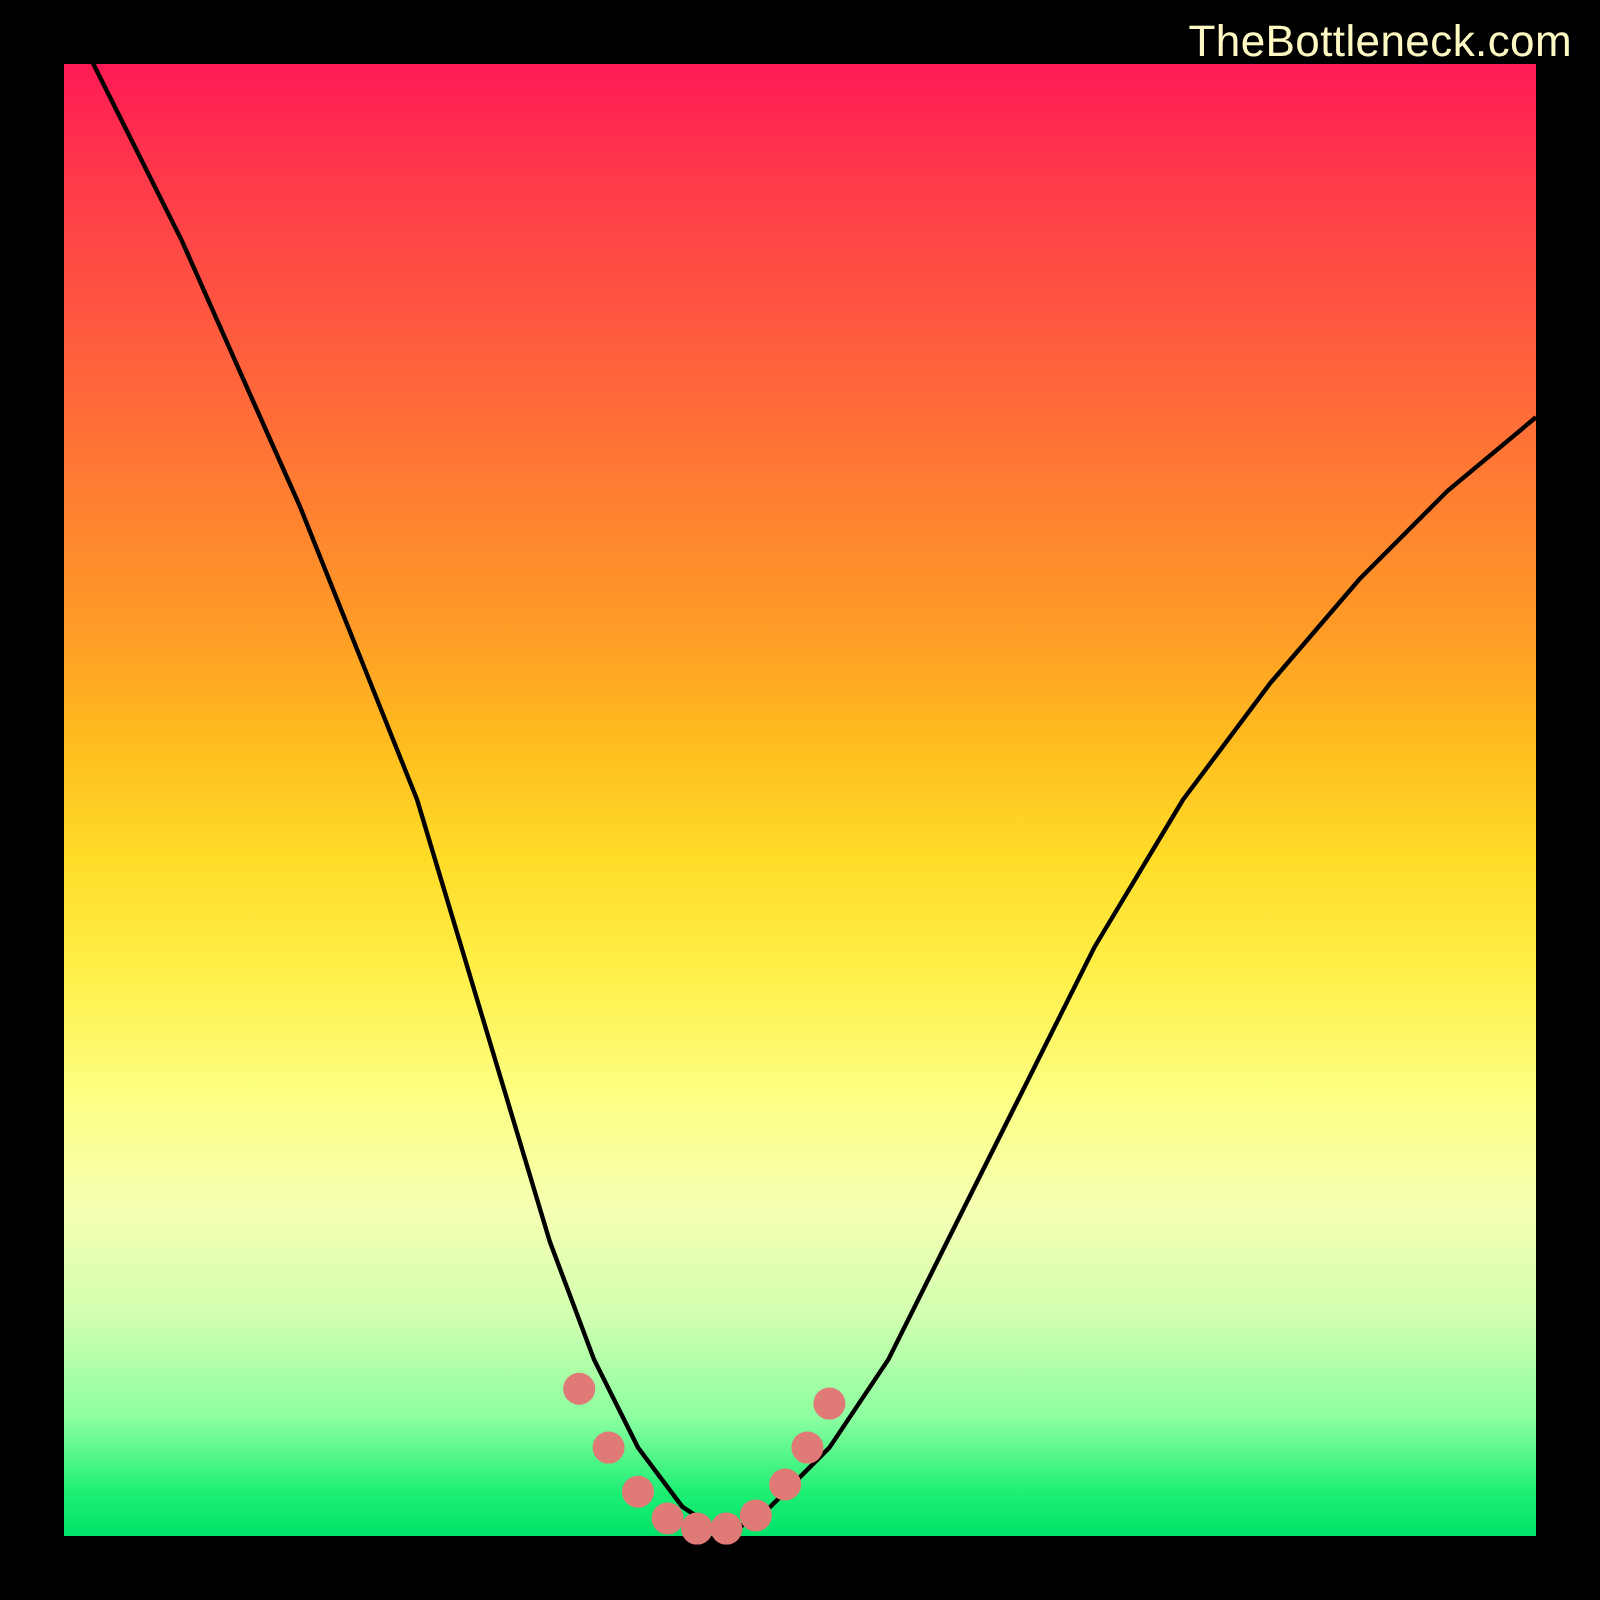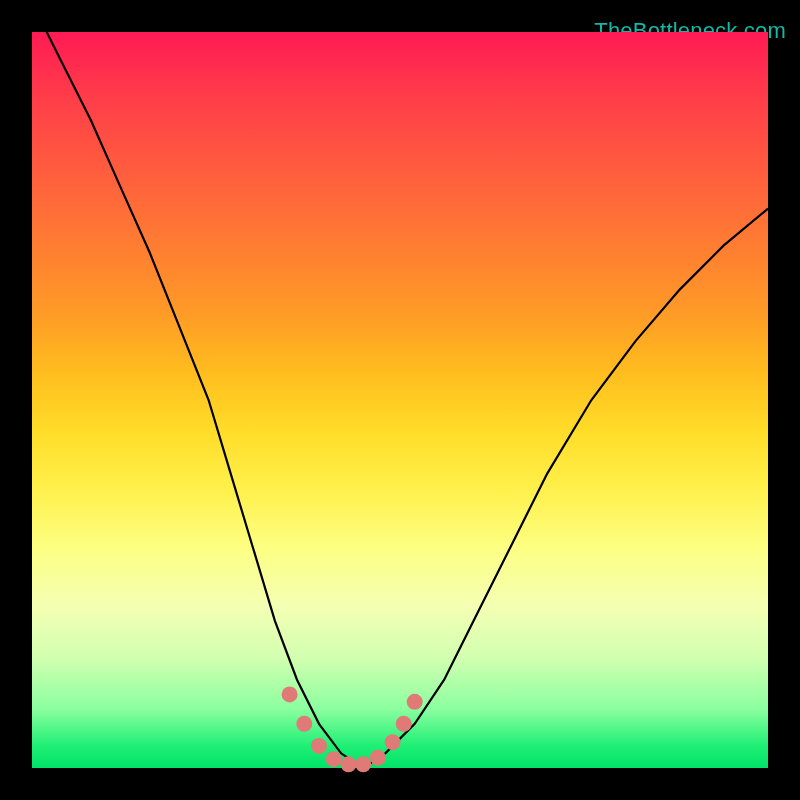--- a/index.html
+++ b/index.html
@@ -38,23 +38,23 @@
       #fdff82 70%,
       #f4ffb3 78%,
       #d2ffb0 85%,
       #8bff9f 92%,
       #1fef75 97%,
       #00e268 100%
     );
   }
   .watermark {
     position: absolute;
-    top: 18px;
+    top: 8px;
     right: 14px;
-    color: #14b8a6;
+    color: #fef9c3;
     font-size: 22px;
     letter-spacing: 0.2px;
     user-select: none;
   }
   svg.curve {
     position: absolute;
     top: 0;
     left: 0;
     width: 736px;
     height: 736px;

